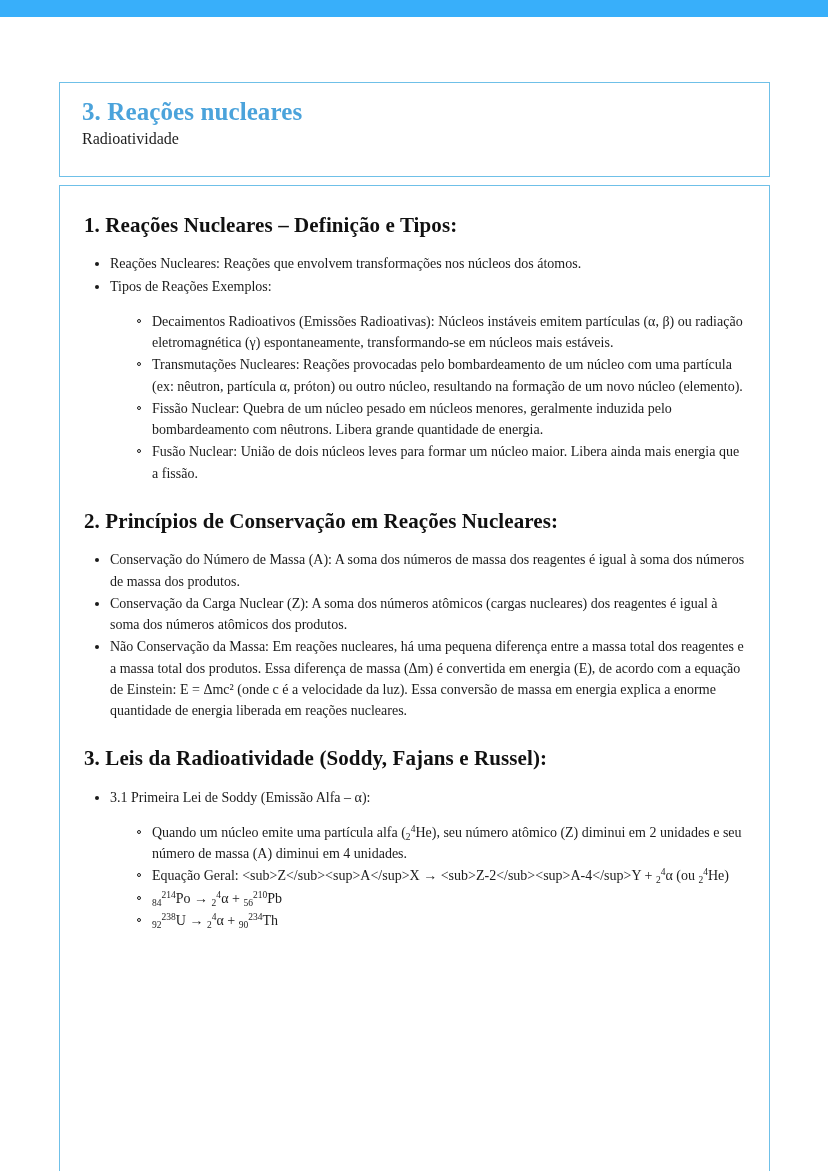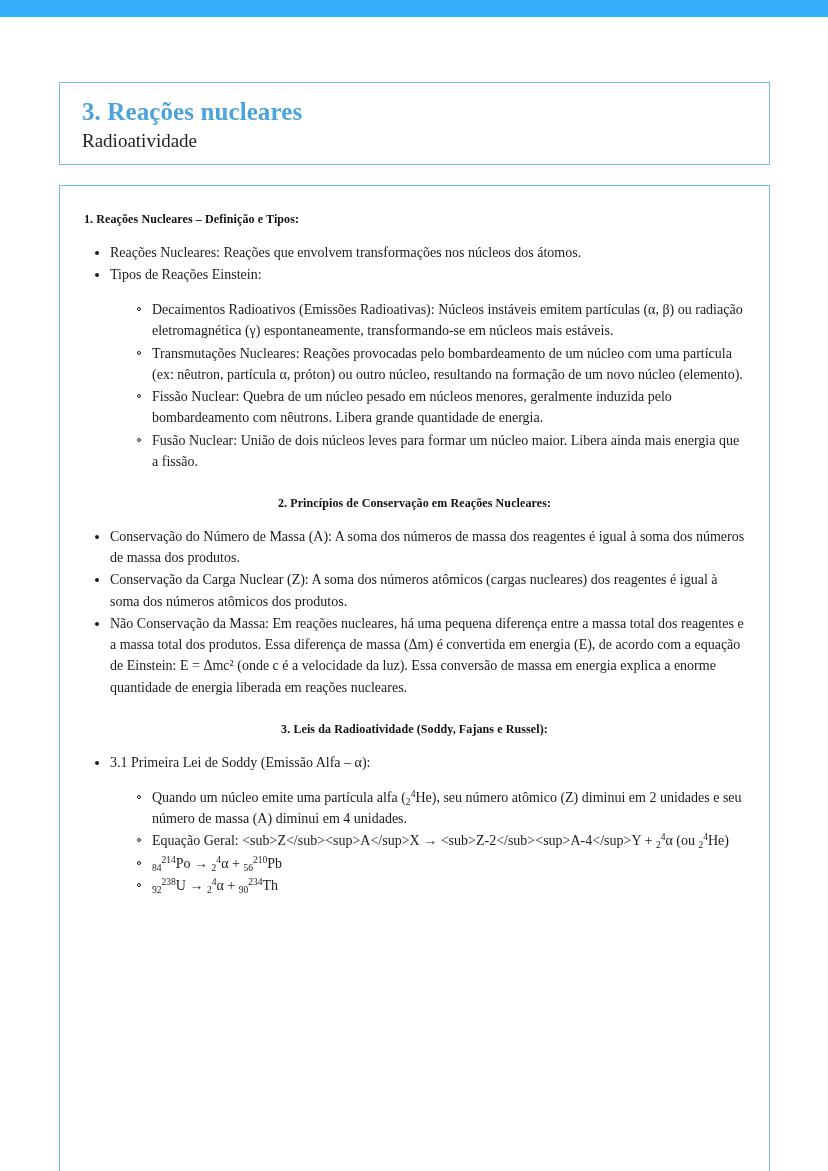--- a/index.html
+++ b/index.html
@@ -34,66 +34,65 @@
     left: 0;
     width: 828px;
   }
 
   
   .header-card {
     position: absolute;
     left: 59px;
     top: 65px;
     width: 711px;
-    height: 83px;
+    height: 95px;
     box-sizing: border-box;
     border: 1px solid #6fc0e8;
     background: #ffffff;
     padding: 15px 0 0 22px;
   }
   .doc-title {
     font-size: 25px;
     line-height: 1.12;
     font-weight: 700;
     color: #4ba3db;
     letter-spacing: .1px;
     margin: 0 0 4px 0;
   }
   .doc-subtitle {
-    font-size: 19px;
+    font-size: 16px;
     line-height: 1.15;
     color: #1e1e1e;
     margin: 0;
   }
 
   
   .content-card {
     position: absolute;
     left: 59px;
     top: 168px;
     width: 711px;
     min-height: 986px;
     box-sizing: border-box;
     border: 1px solid #6fc0e8;
     border-bottom: none;
     background: #ffffff;
     padding: 26px 24px 0 24px;
   }
 
   h2.section-head {
-    font-size: 12px;
+    font-size: 21px;
     font-weight: 700;
     color: #111111;
     margin: 0 0 14px 0;
     line-height: 1.3;
     letter-spacing: .1px;
   }
   .block + h2.section-head {
     margin-top: 24px;
-    text-align: center;
   }
 
   ul {
     margin: 0;
     padding: 0;
     list-style: none;
   }
   li {
     position: relative;
     font-size: 14px;
@@ -161,21 +160,21 @@
     <div class="doc-title">3. Reações nucleares</div>
     <div class="doc-subtitle">Radioatividade</div>
   </div>
 
   <div class="content-card">
     <div id="sections-root">
         <h2 class="section-head">1. Reações Nucleares – Definição e Tipos:</h2>
         <div class="block">
           <ul class="lvl1">
             <li><span>Reações Nucleares: Reações que envolvem transformações nos núcleos dos átomos.</span></li>
-            <li><span>Tipos de Reações Einstein:</span><ul class="lvl2">
+            <li><span>Tipos de Reações Exemplos:</span><ul class="lvl2">
                 <li><span>Decaimentos Radioativos (Emissões Radioativas): Núcleos instáveis emitem partículas (α, β) ou radiação eletromagnética (γ) espontaneamente, transformando-se em núcleos mais estáveis.</span></li>
                 <li><span>Transmutações Nucleares: Reações provocadas pelo bombardeamento de um núcleo com uma partícula (ex: nêutron, partícula α, próton) ou outro núcleo, resultando na formação de um novo núcleo (elemento).</span></li>
                 <li><span>Fissão Nuclear: Quebra de um núcleo pesado em núcleos menores, geralmente induzida pelo bombardeamento com nêutrons. Libera grande quantidade de energia.</span></li>
                 <li><span>Fusão Nuclear: União de dois núcleos leves para formar um núcleo maior. Libera ainda mais energia que a fissão.</span></li>
               </ul></li>
           </ul>
         </div>
         <h2 class="section-head">2. Princípios de Conservação em Reações Nucleares:</h2>
         <div class="block">
           <ul class="lvl1">

